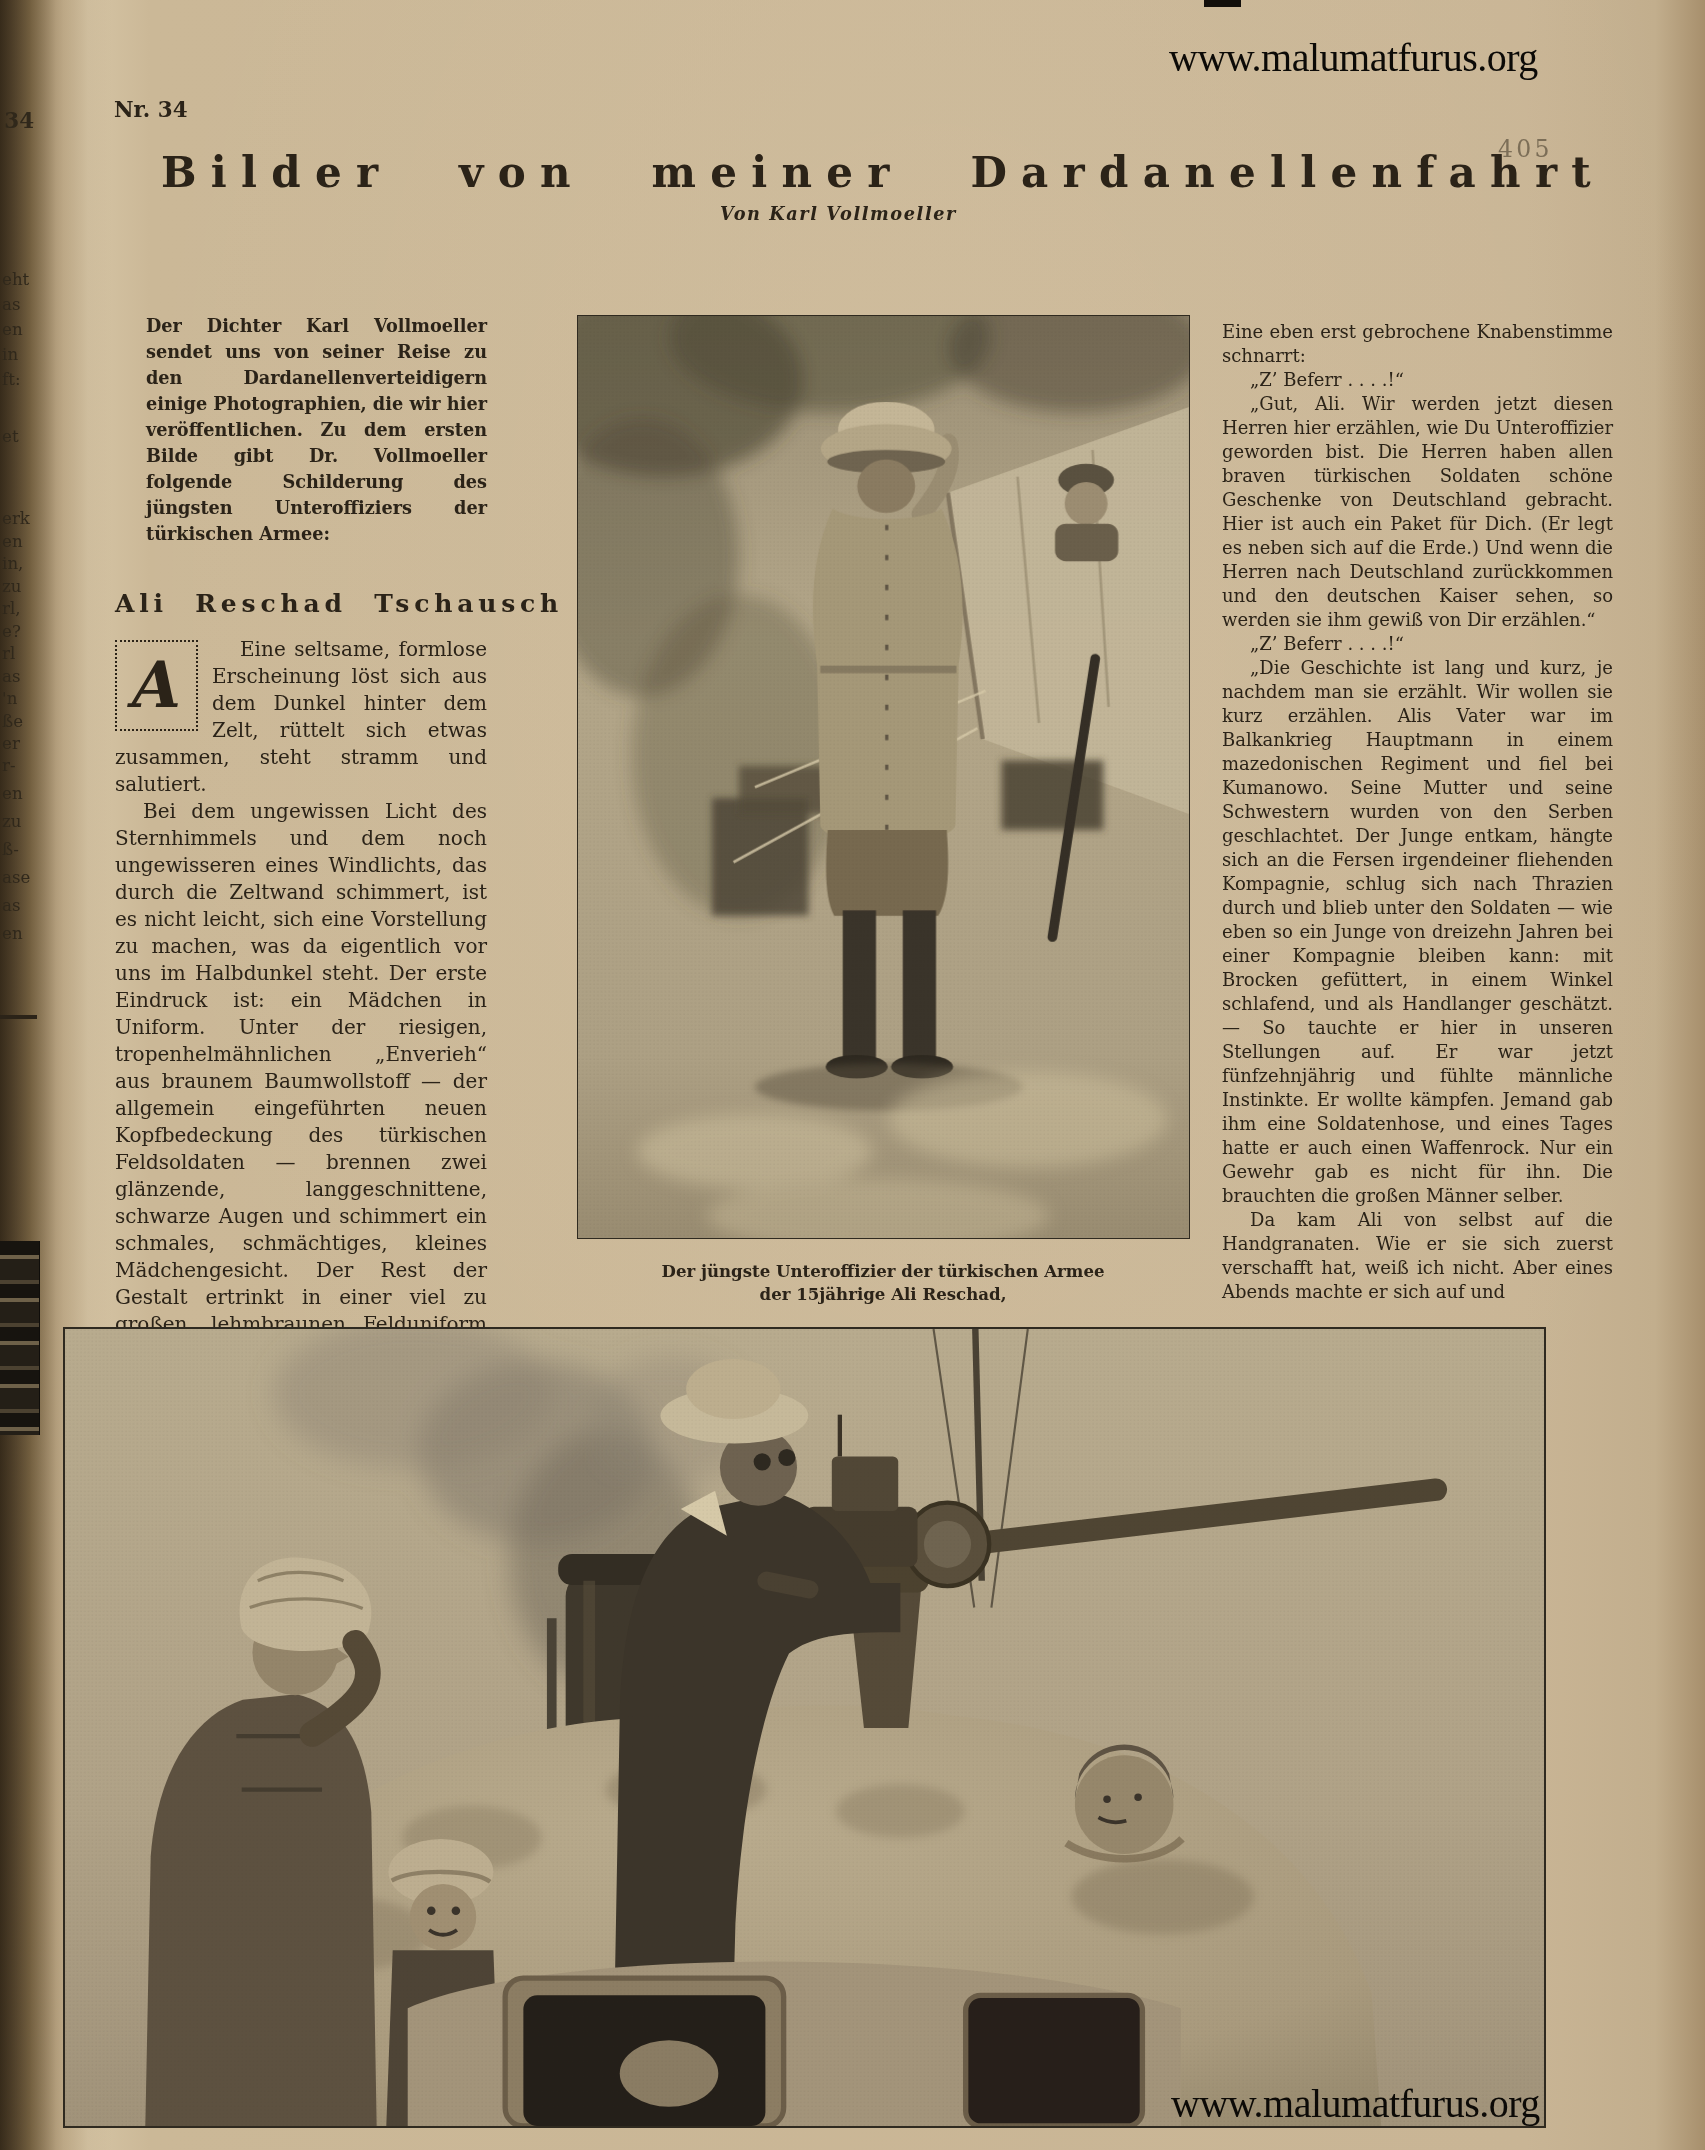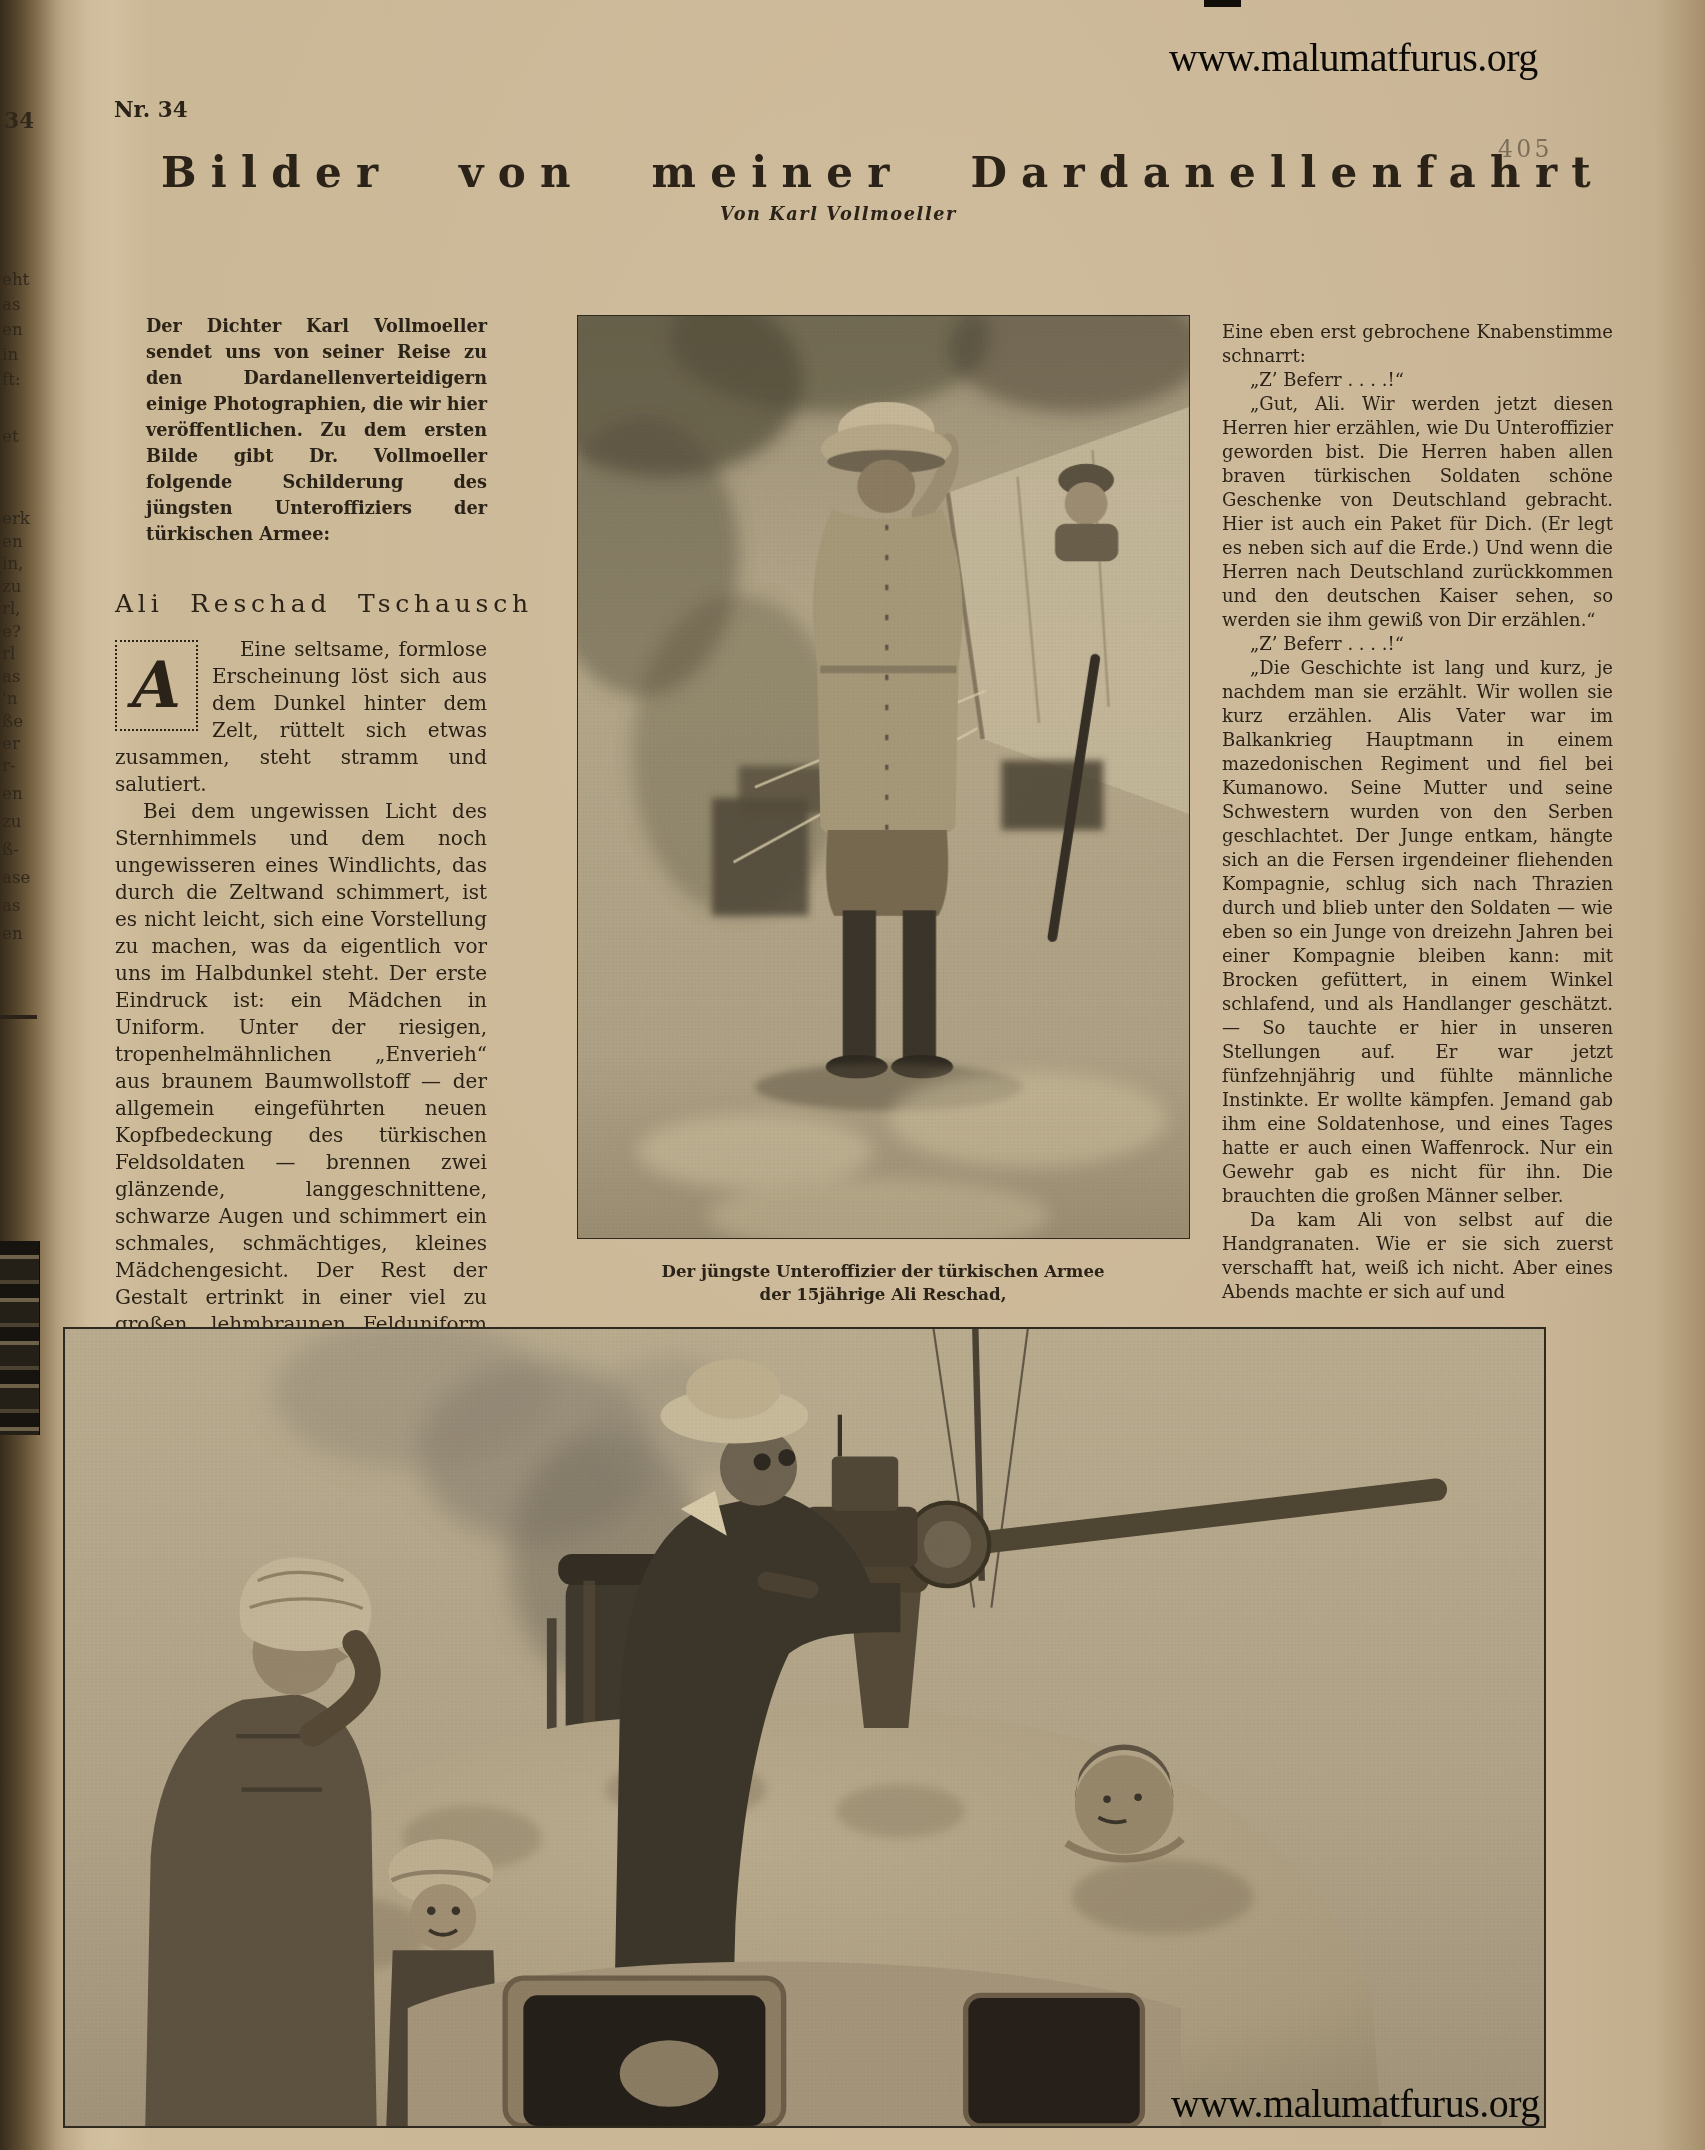--- a/index.html
+++ b/index.html
@@ -29,21 +29,21 @@
   .masthead{position:absolute;left:576px;top:90px;width:525px;text-align:center;font-size:25px;font-weight:bold;letter-spacing:0.5px;}
   .page-number{position:absolute;left:1498px;top:95px;font-size:23.6px;color:rgba(46,37,24,0.5);letter-spacing:3.2px;margin-top:40px;}
 
   .article-title{position:absolute;left:161px;top:148px;width:1350px;text-align:center;
     font-size:42px;font-weight:bold;letter-spacing:0.34em;word-spacing:0.9em;white-space:nowrap;}
   .article-byline{position:absolute;left:576px;top:203px;width:525px;text-align:center;font-size:17.7px;font-weight:bold;letter-spacing:1.6px;font-style:italic;}
 
   .col-left{position:absolute;left:115px;top:313px;width:372px;}
   .col-right{position:absolute;left:1222px;top:320px;width:391px;}
   .intro{margin:0 0 0 31px;font-size:17.7px;line-height:26px;font-weight:bold;text-align:justify;}
-  .section-heading{margin:42px 0 18px 0;text-align:right;font-size:25px;font-weight:normal;letter-spacing:4.8px;word-spacing:14px;white-space:nowrap;}
+  .section-heading{margin:42px 0 18px 0;text-align:right;font-size:25px;font-weight:bold;letter-spacing:4.8px;word-spacing:14px;white-space:nowrap;}
   .body-par{margin:0;font-size:20px;line-height:27px;text-align:justify;}
   .body-par.ind{text-indent:28px;}
   .col-right .body-par{font-size:18px;line-height:24px;}
   .dropcap-box{float:left;width:79px;height:87px;margin:4.3px 14px 3.2px 0;border:2.1px dotted #2b2318;
     display:flex;align-items:center;justify-content:center;}
   .dropcap{font-size:63px;font-style:italic;font-weight:bold;line-height:1;}
 
   .photo{position:absolute;border:1.6px solid #2f2a20;box-shadow:inset 0 0 32px rgba(40,32,20,0.35);overflow:hidden;background:#afa186;}
   .photo-center{left:577px;top:315px;width:611px;height:922px;}
   .photo-bottom{left:63px;top:1327px;width:1479px;height:797px;border-width:2.1px;z-index:20;}

